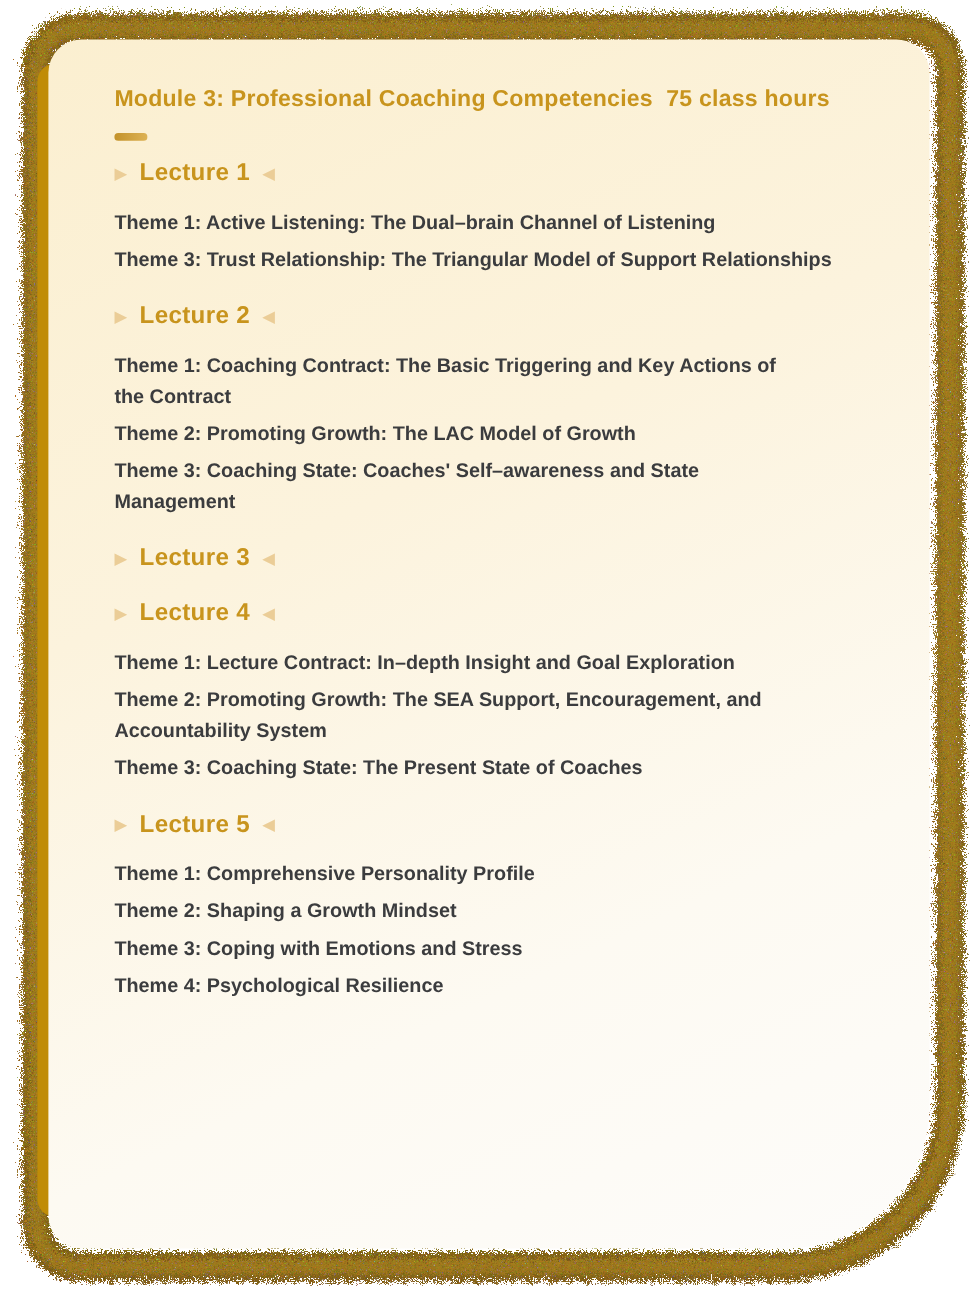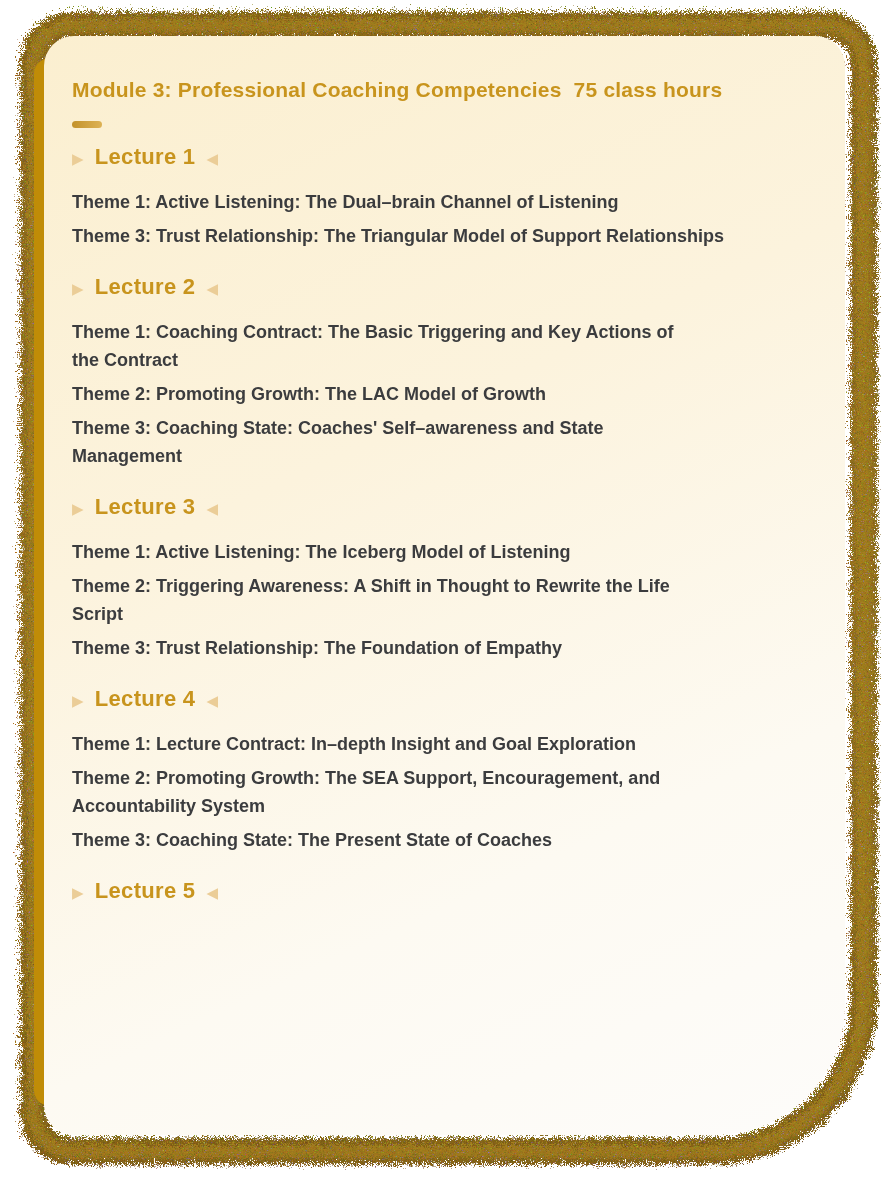--- a/index.html
+++ b/index.html
@@ -8,21 +8,21 @@
     font-family:"Liberation Sans","DejaVu Sans",sans-serif;
     overflow:hidden;
   }
   .border-svg{position:absolute;left:0;top:0;width:888px;height:1187px;}
   .back-card{
     position:absolute;left:34px;top:58px;width:140px;height:1048px;
     background:#C08C07;border-radius:16px;
   }
   .front-card{
     position:absolute;left:44px;top:36px;width:801px;height:1099px;
-    box-sizing:border-box;padding:39px 30px 0 28px;
+    box-sizing:border-box;padding:39px 30px 0 60px;
     border-radius:30px 30px 130px 30px;
     background:linear-gradient(155deg,#FBEFD0 0%,#FCF3DD 38%,#FDFAF2 72%,#FDFCFA 100%);
   }
   .module-title{
     margin:0;font-size:21px;line-height:30px;font-weight:700;
     color:#C8941D;white-space:pre-wrap;letter-spacing:.2px;
   }
   .divider{
     width:30px;height:7px;border-radius:4px;margin-top:16px;
     background:linear-gradient(90deg,#C3922A,#DDB255);
@@ -95,26 +95,20 @@
 Management</p>
         </div>
   </section>
 
   <section class="lecture">
     <h2 class="lecture-heading">
       <span class="tri">▶</span>
       <span class="lecture-label">Lecture 3</span>
       <span class="tri">◀</span>
     </h2>
-    <div class="themes">
-          <p class="theme">Theme 1: Active Listening: The Iceberg Model of Listening</p>
-          <p class="theme">Theme 2: Triggering Awareness: A Shift in Thought to Rewrite the Life
-Script</p>
-          <p class="theme">Theme 3: Trust Relationship: The Foundation of Empathy</p>
-        </div>
   </section>
 
   <section class="lecture">
     <h2 class="lecture-heading">
       <span class="tri">▶</span>
       <span class="lecture-label">Lecture 4</span>
       <span class="tri">◀</span>
     </h2>
     <div class="themes">
           <p class="theme">Theme 1: Lecture Contract: In–depth Insight and Goal Exploration</p>
@@ -123,15 +117,21 @@
           <p class="theme">Theme 3: Coaching State: The Present State of Coaches</p>
         </div>
   </section>
 
   <section class="lecture">
     <h2 class="lecture-heading">
       <span class="tri">▶</span>
       <span class="lecture-label">Lecture 5</span>
       <span class="tri">◀</span>
     </h2>
+    <div class="themes">
+          <p class="theme">Theme 1: Comprehensive Personality Profile</p>
+          <p class="theme">Theme 2: Shaping a Growth Mindset</p>
+          <p class="theme">Theme 3: Coping with Emotions and Stress</p>
+          <p class="theme">Theme 4: Psychological Resilience</p>
+        </div>
   </section>
 </div>
 </div>
 
 </body></html>

